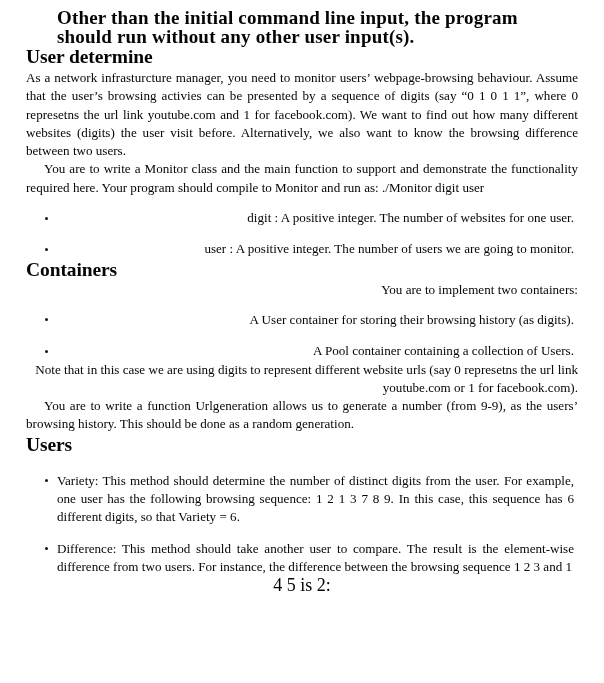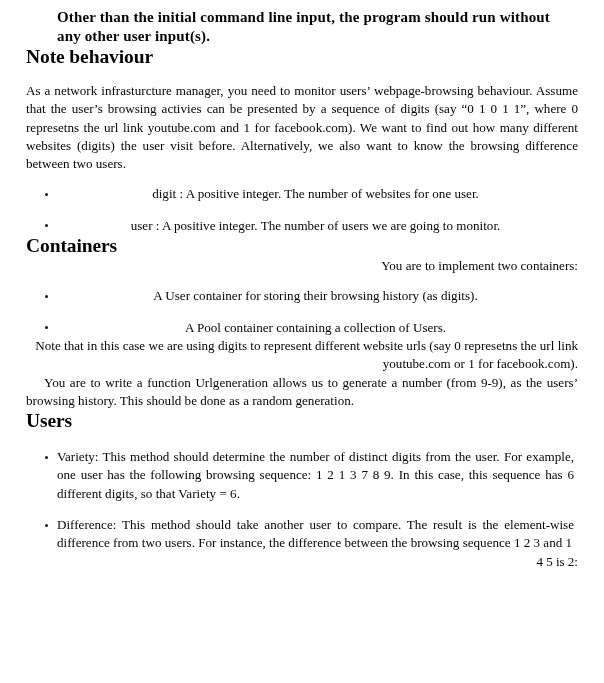--- a/index.html
+++ b/index.html
@@ -21,21 +21,21 @@
     width: 604px;
     height: 683px;
     box-sizing: border-box;
     padding: 0 26px;
     background: #ffffff;
   }
 
   
   .lead-bold {
     font-weight: bold;
-    font-size: 15px;
+    font-size: 19px;
     line-height: 19px;
     text-align: left;
     margin: 8px 0 0 0;
     padding-left: 31px;
     padding-right: 5px;
     letter-spacing: 0.01em;
   }
 
   h2.section {
     font-family: "Liberation Serif", "DejaVu Serif", serif;
@@ -52,21 +52,21 @@
   .h-users         { margin-top: 33px; margin-bottom: 6px; }
 
   p.body {
     font-size: 13.1px;
     line-height: 18.3px;
     margin: 0;
     text-align: justify;
     text-justify: inter-word;
   }
   p.body.just-first {
-    margin-top: 14px;
+    margin-top: 1px;
   }
   p.body.indent {
     text-indent: 18px;
     margin-top: 0;
   }
   p.body.plain {
     text-align: right;
   }
 
   ul.bullets {
@@ -87,43 +87,44 @@
   ul.bullets li::before {
     content: "";
     position: absolute;
     left: 19px;
     top: 7.5px;
     width: 3px;
     height: 3px;
     background: #111111;
     border-radius: 50%;
   }
-  ul.bullets li.left-align { text-align: center; }
+  ul.bullets li.left-align { text-align: right; }
   .gap-12 { height: 12px; }
   .gap-13 { height: 13px; }
   .gap-16 { height: 16px; }
 
   .tight-last {
-    font-size: 13px;
+    font-size: 18px;
     line-height: 18.3px;
     margin: 0;
-    text-align: right;
+    text-align: center;
   }
 </style>
 </head>
 <body>
 
 <div class="page">
 
   <p class="lead-bold">Other than the initial command line input, the program should run without any other user input(s).</p>
 
-  <h2 class="section h-userbehaviour">Note behaviour</h2>
+  <h2 class="section h-userbehaviour">User determine</h2>
 
   <p class="body just-first">As a network infrasturcture manager, you need to monitor users’ webpage-browsing behaviour. Assume that the user’s browsing activies can be presented by a sequence of digits (say “0 1 0 1 1”, where 0 represetns the url link youtube.com and 1 for facebook.com). We want to find out how many different websites (digits) the user visit before. Alternatively, we also want to know the browsing difference between two users.</p>
 
+  <p class="body indent">You are to write a Monitor class and the main function to support and demonstrate the functionality required here. Your program should compile to Monitor and run as: ./Monitor digit user</p>
 
   <div class="gap-12"></div>
 
   <ul class="bullets">
     <li class="left-align">digit : A positive integer. The number of websites for one user.</li>
     <div class="gap-13"></div>
     <li class="left-align">user : A positive integer. The number of users we are going to monitor.</li>
   </ul>
 
   <h2 class="section h-containers">Containers</h2>

